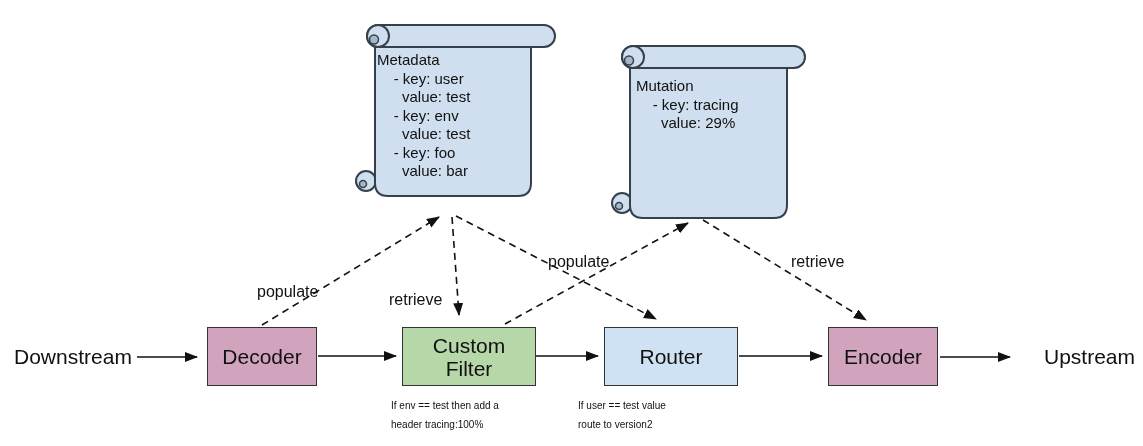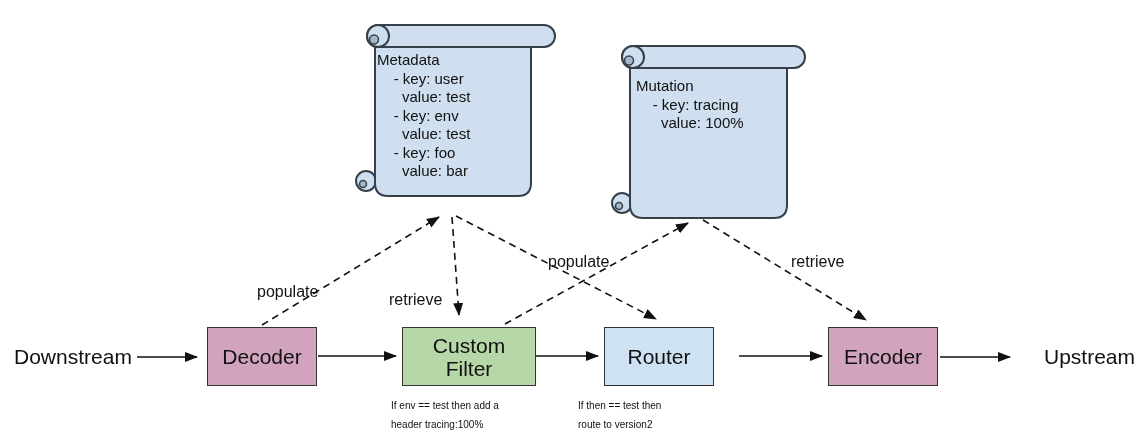--- a/index.html
+++ b/index.html
@@ -12,21 +12,21 @@
   #canvas{position:relative;width:1143px;height:446px;background:var(--bg);overflow:hidden;}
   .node{
     position:absolute;top:327px;height:59px;box-sizing:border-box;
     border:1.5px solid var(--outline);
     display:flex;align-items:center;justify-content:center;
     font-size:21px;color:var(--text);text-align:center;
     white-space:pre-line;line-height:23px;
   }
   #node-decoder{left:207px;width:110px;background:var(--node-pink);}
   #node-custom-filter{left:402px;width:134px;background:var(--node-green);}
-  #node-router{left:604px;width:110px;background:var(--node-blue);}
+  #node-router{left:604px;width:134px;background:var(--node-blue);}
   #node-encoder{left:828px;width:110px;background:var(--node-pink);text-align:center;}
   .endpoint{
     position:absolute;top:345px;font-size:21px;line-height:24px;color:var(--text);
   }
   #endpoint-downstream{left:14px;}
   #endpoint-upstream{left:1044px;text-align:right;}
   .edge-label{
     position:absolute;font-size:16px;line-height:20px;color:var(--text);white-space:nowrap;margin-top:20px;
   }
   #label-populate-1{left:257px;top:262px;}
@@ -101,35 +101,35 @@
     <svg width="197" height="175" viewBox="0 0 197 175">
       <circle class="scroll-shape" cx="12" cy="158" r="10"></circle>
       <circle class="scroll-curl-inner" cx="9" cy="161" r="3.5"></circle>
       <path class="scroll-shape" d="M 20 12 H 177 V 160 Q 177 173 164 173 H 33 Q 20 173 20 160 Z"></path>
       <path class="scroll-shape" d="M 23 1 H 184 A 11 11 0 0 1 184 23 H 23 A 11 11 0 0 1 23 1 Z"></path>
       <circle class="scroll-shape" cx="23" cy="12" r="11"></circle>
       <circle class="scroll-curl-inner" cx="19" cy="15.5" r="4.5"></circle>
     </svg>
     <div class="scroll-text">Mutation
     - key: tracing
-      value: 100%</div>
+      value: 29%</div>
   </div>
 
   <div class="edge-label" id="label-populate-1">populate</div>
   <div class="edge-label" id="label-retrieve-1">retrieve</div>
   <div class="edge-label" id="label-populate-2">populate</div>
   <div class="edge-label" id="label-retrieve-2">retrieve</div>
 
   <div class="endpoint" id="endpoint-downstream">Downstream</div>
   <div class="endpoint" id="endpoint-upstream">Upstream</div>
 
   <div class="node" id="node-decoder">Decoder</div>
   <div class="node" id="node-custom-filter">Custom
 Filter</div>
   <div class="node" id="node-router">Router</div>
   <div class="node" id="node-encoder">Encoder</div>
 
   <div class="caption" id="caption-custom-filter">If env == test then add a
 header tracing:100%</div>
-  <div class="caption" id="caption-router">If then == test then
+  <div class="caption" id="caption-router">If user == test value
 route to version2</div>
 
 </div>
 
 </body></html>

